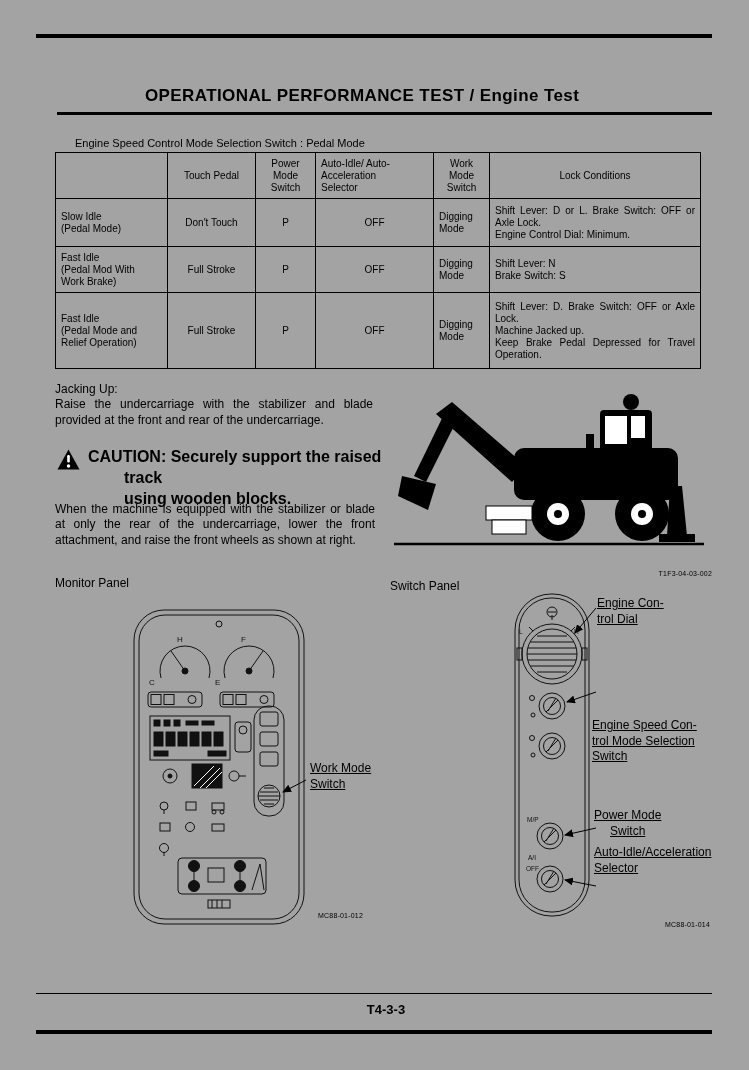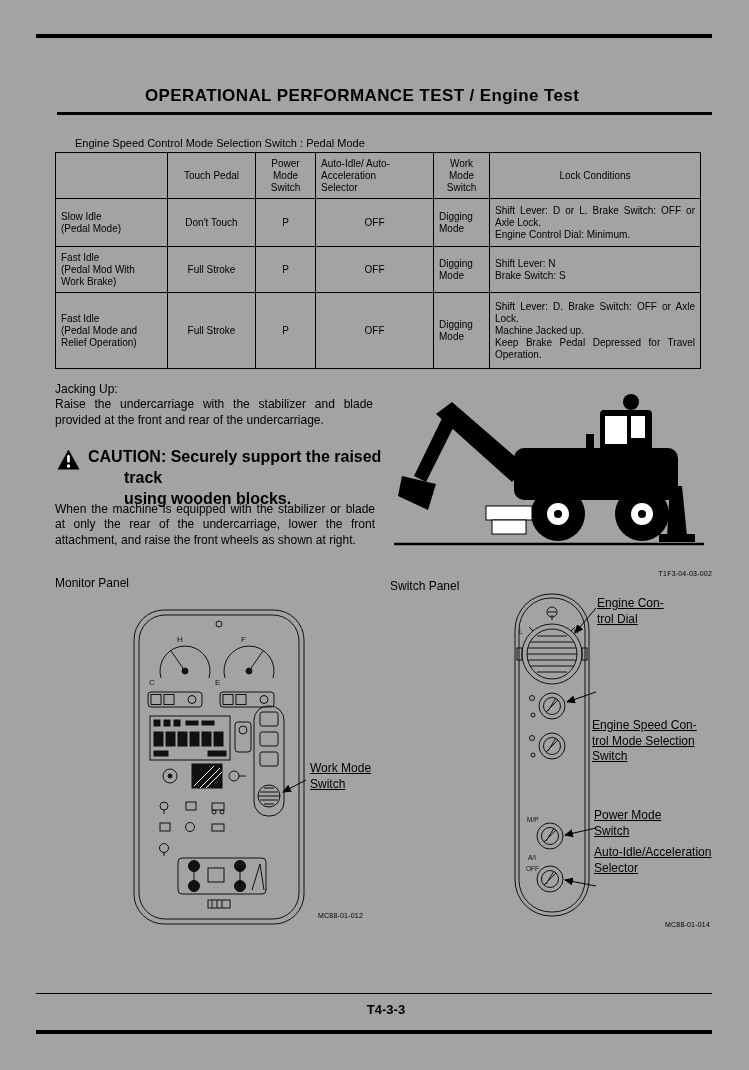--- a/index.html
+++ b/index.html
@@ -341,21 +341,21 @@
       <text x="22" y="234">M/P</text>
       <text x="23" y="272">A/I</text>
       <text x="21" y="283">OFF</text>
     </g>
   </svg>
   <div class="abs callout" style="left:597px; top:596px;">Engine Con-
 trol Dial</div>
   <div class="abs callout" style="left:592px; top:680px;margin-top:38px;">Engine Speed Con-
 trol Mode Selection
 Switch</div>
-  <div class="abs callout" style="left:594px; top:808px;">Power Mode
+  <div class="abs callout" style="left:594px; top:808px;text-align:center;">Power Mode
 Switch</div>
   <div class="abs callout" style="left:594px; top:845px;">Auto-Idle/Acceleration
 Selector</div>
   <div class="abs fig-code" style="left:630px; top:921px; width:80px; text-align:right;">MC88-01-014</div>
 
   <div class="abs rule" style="left:36px; top:993px; width:676px; height:1px;"></div>
   <div class="abs bold" style="left:48px; top:1002px; width:676px; text-align:center; font-size:13px;">T4-3-3</div>
   <div class="abs rule" style="left:36px; top:1030px; width:676px; height:4px;"></div>
 
 </div>

